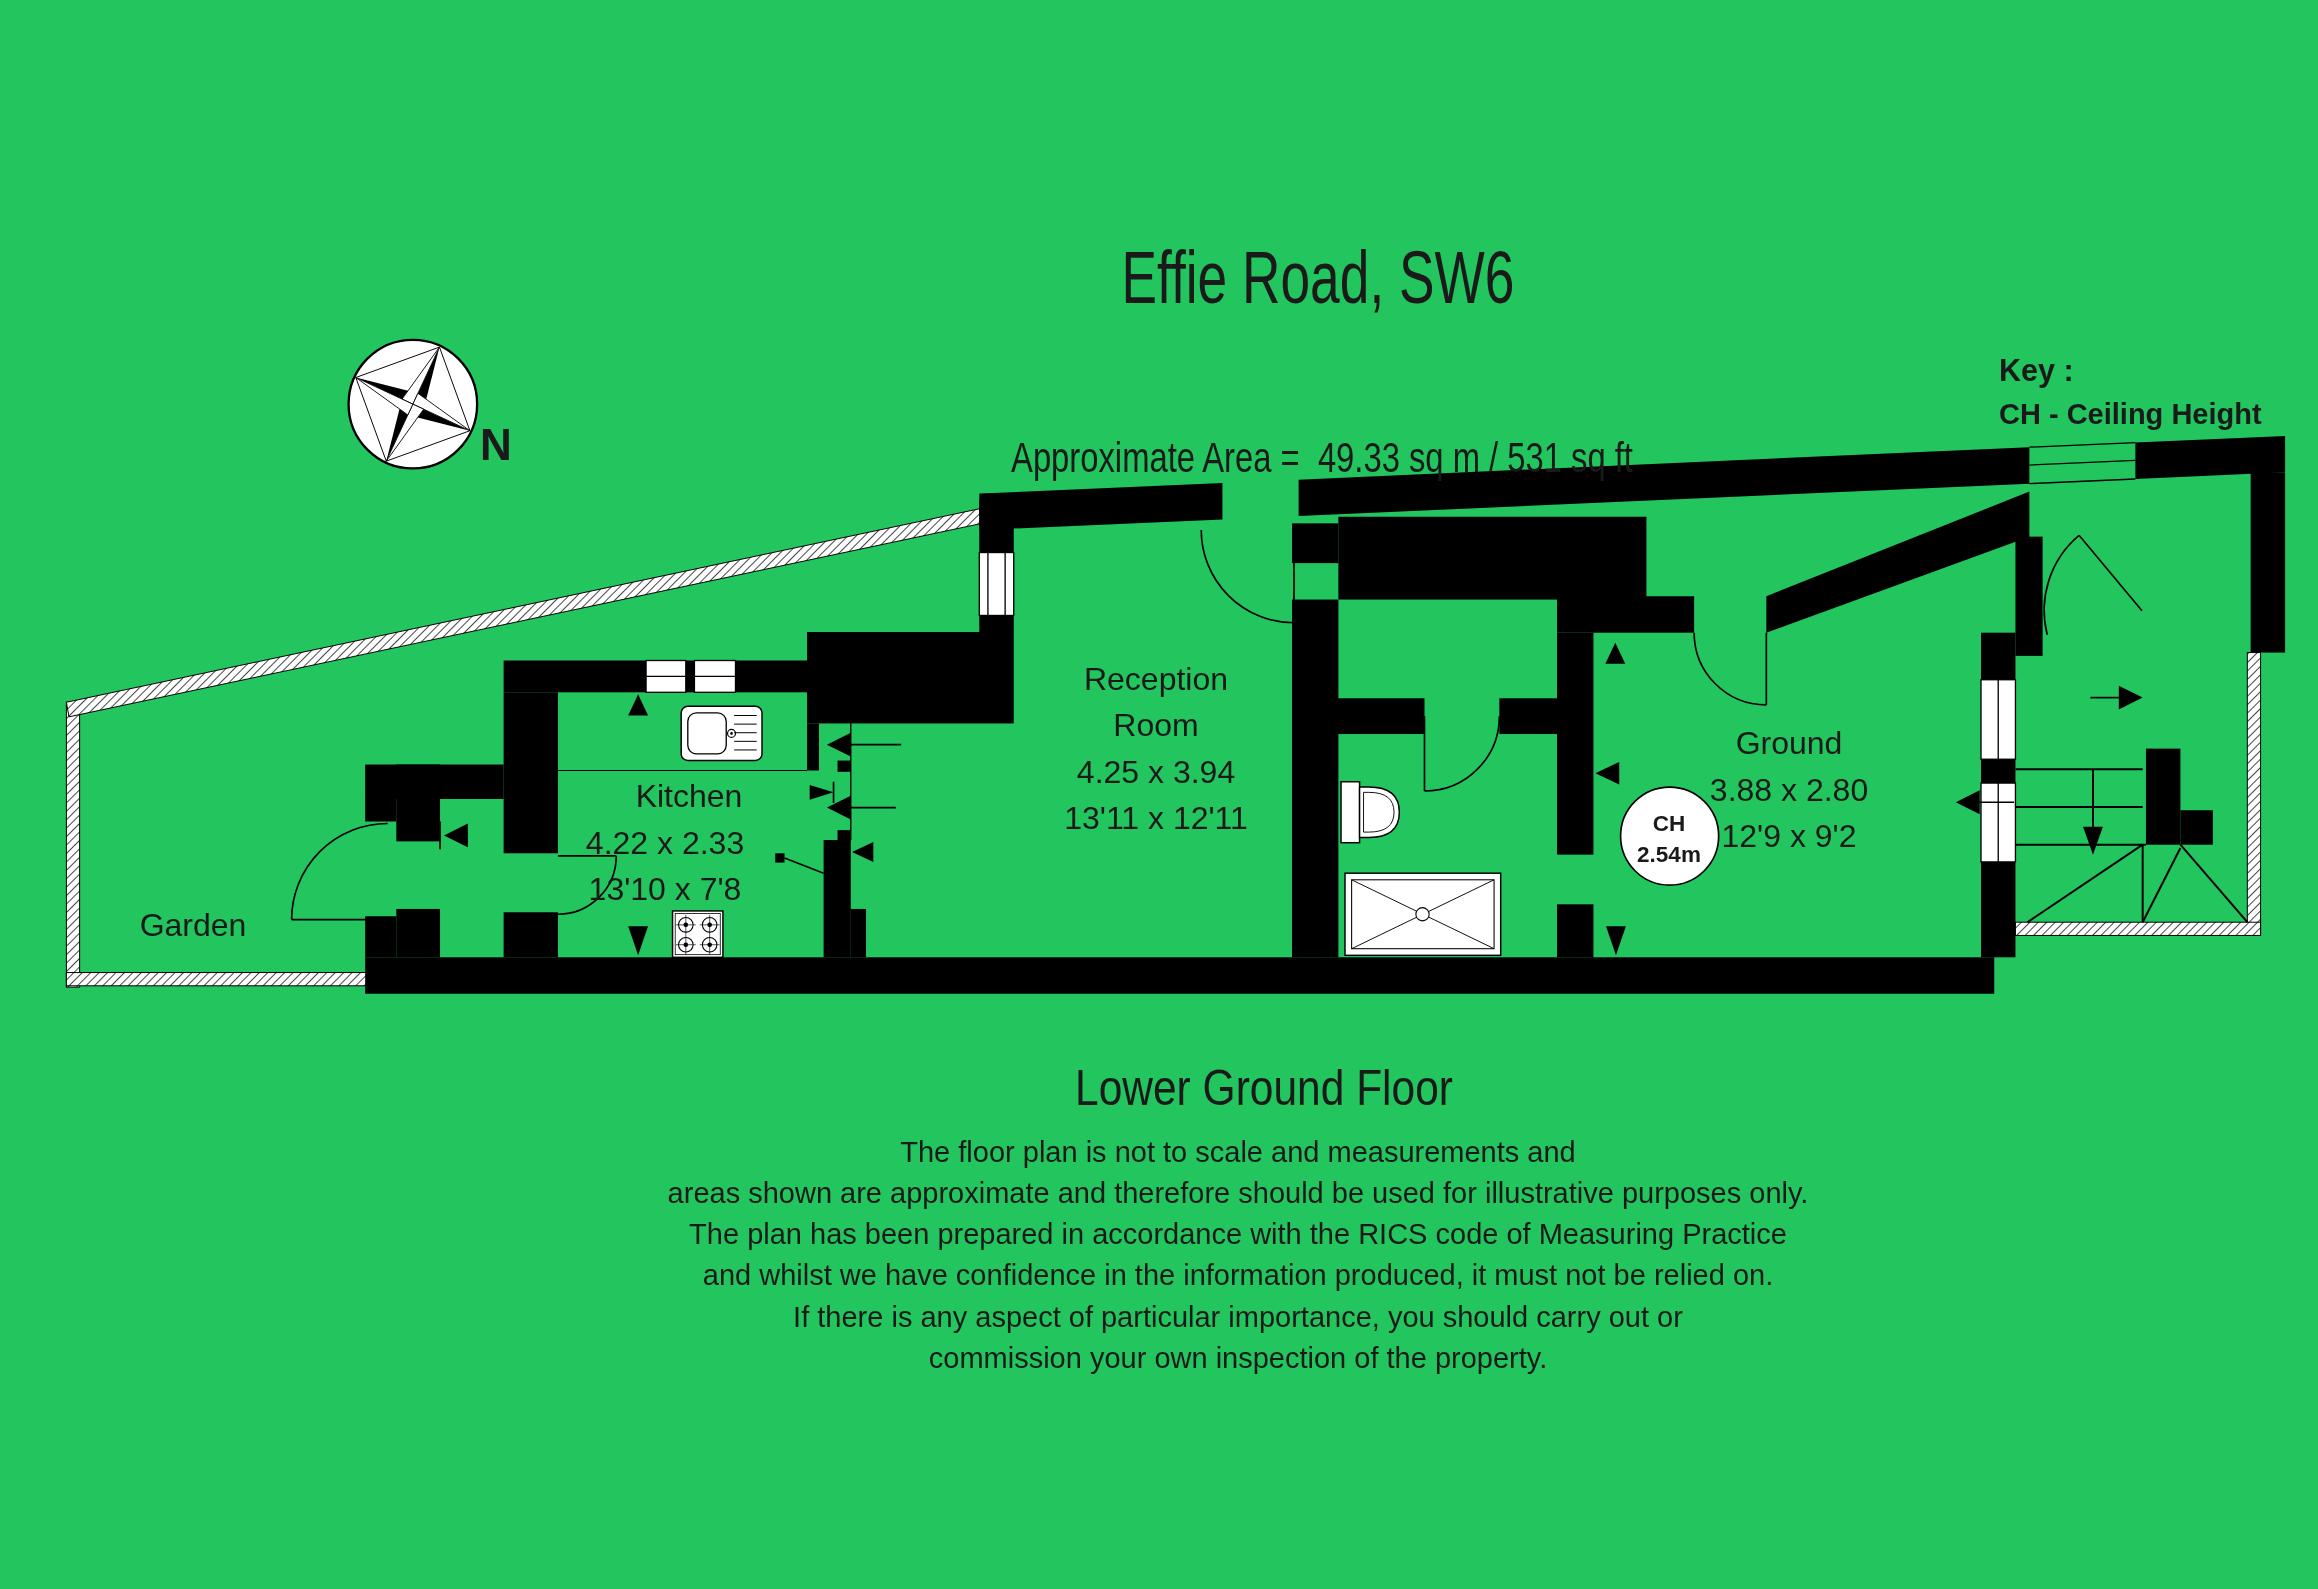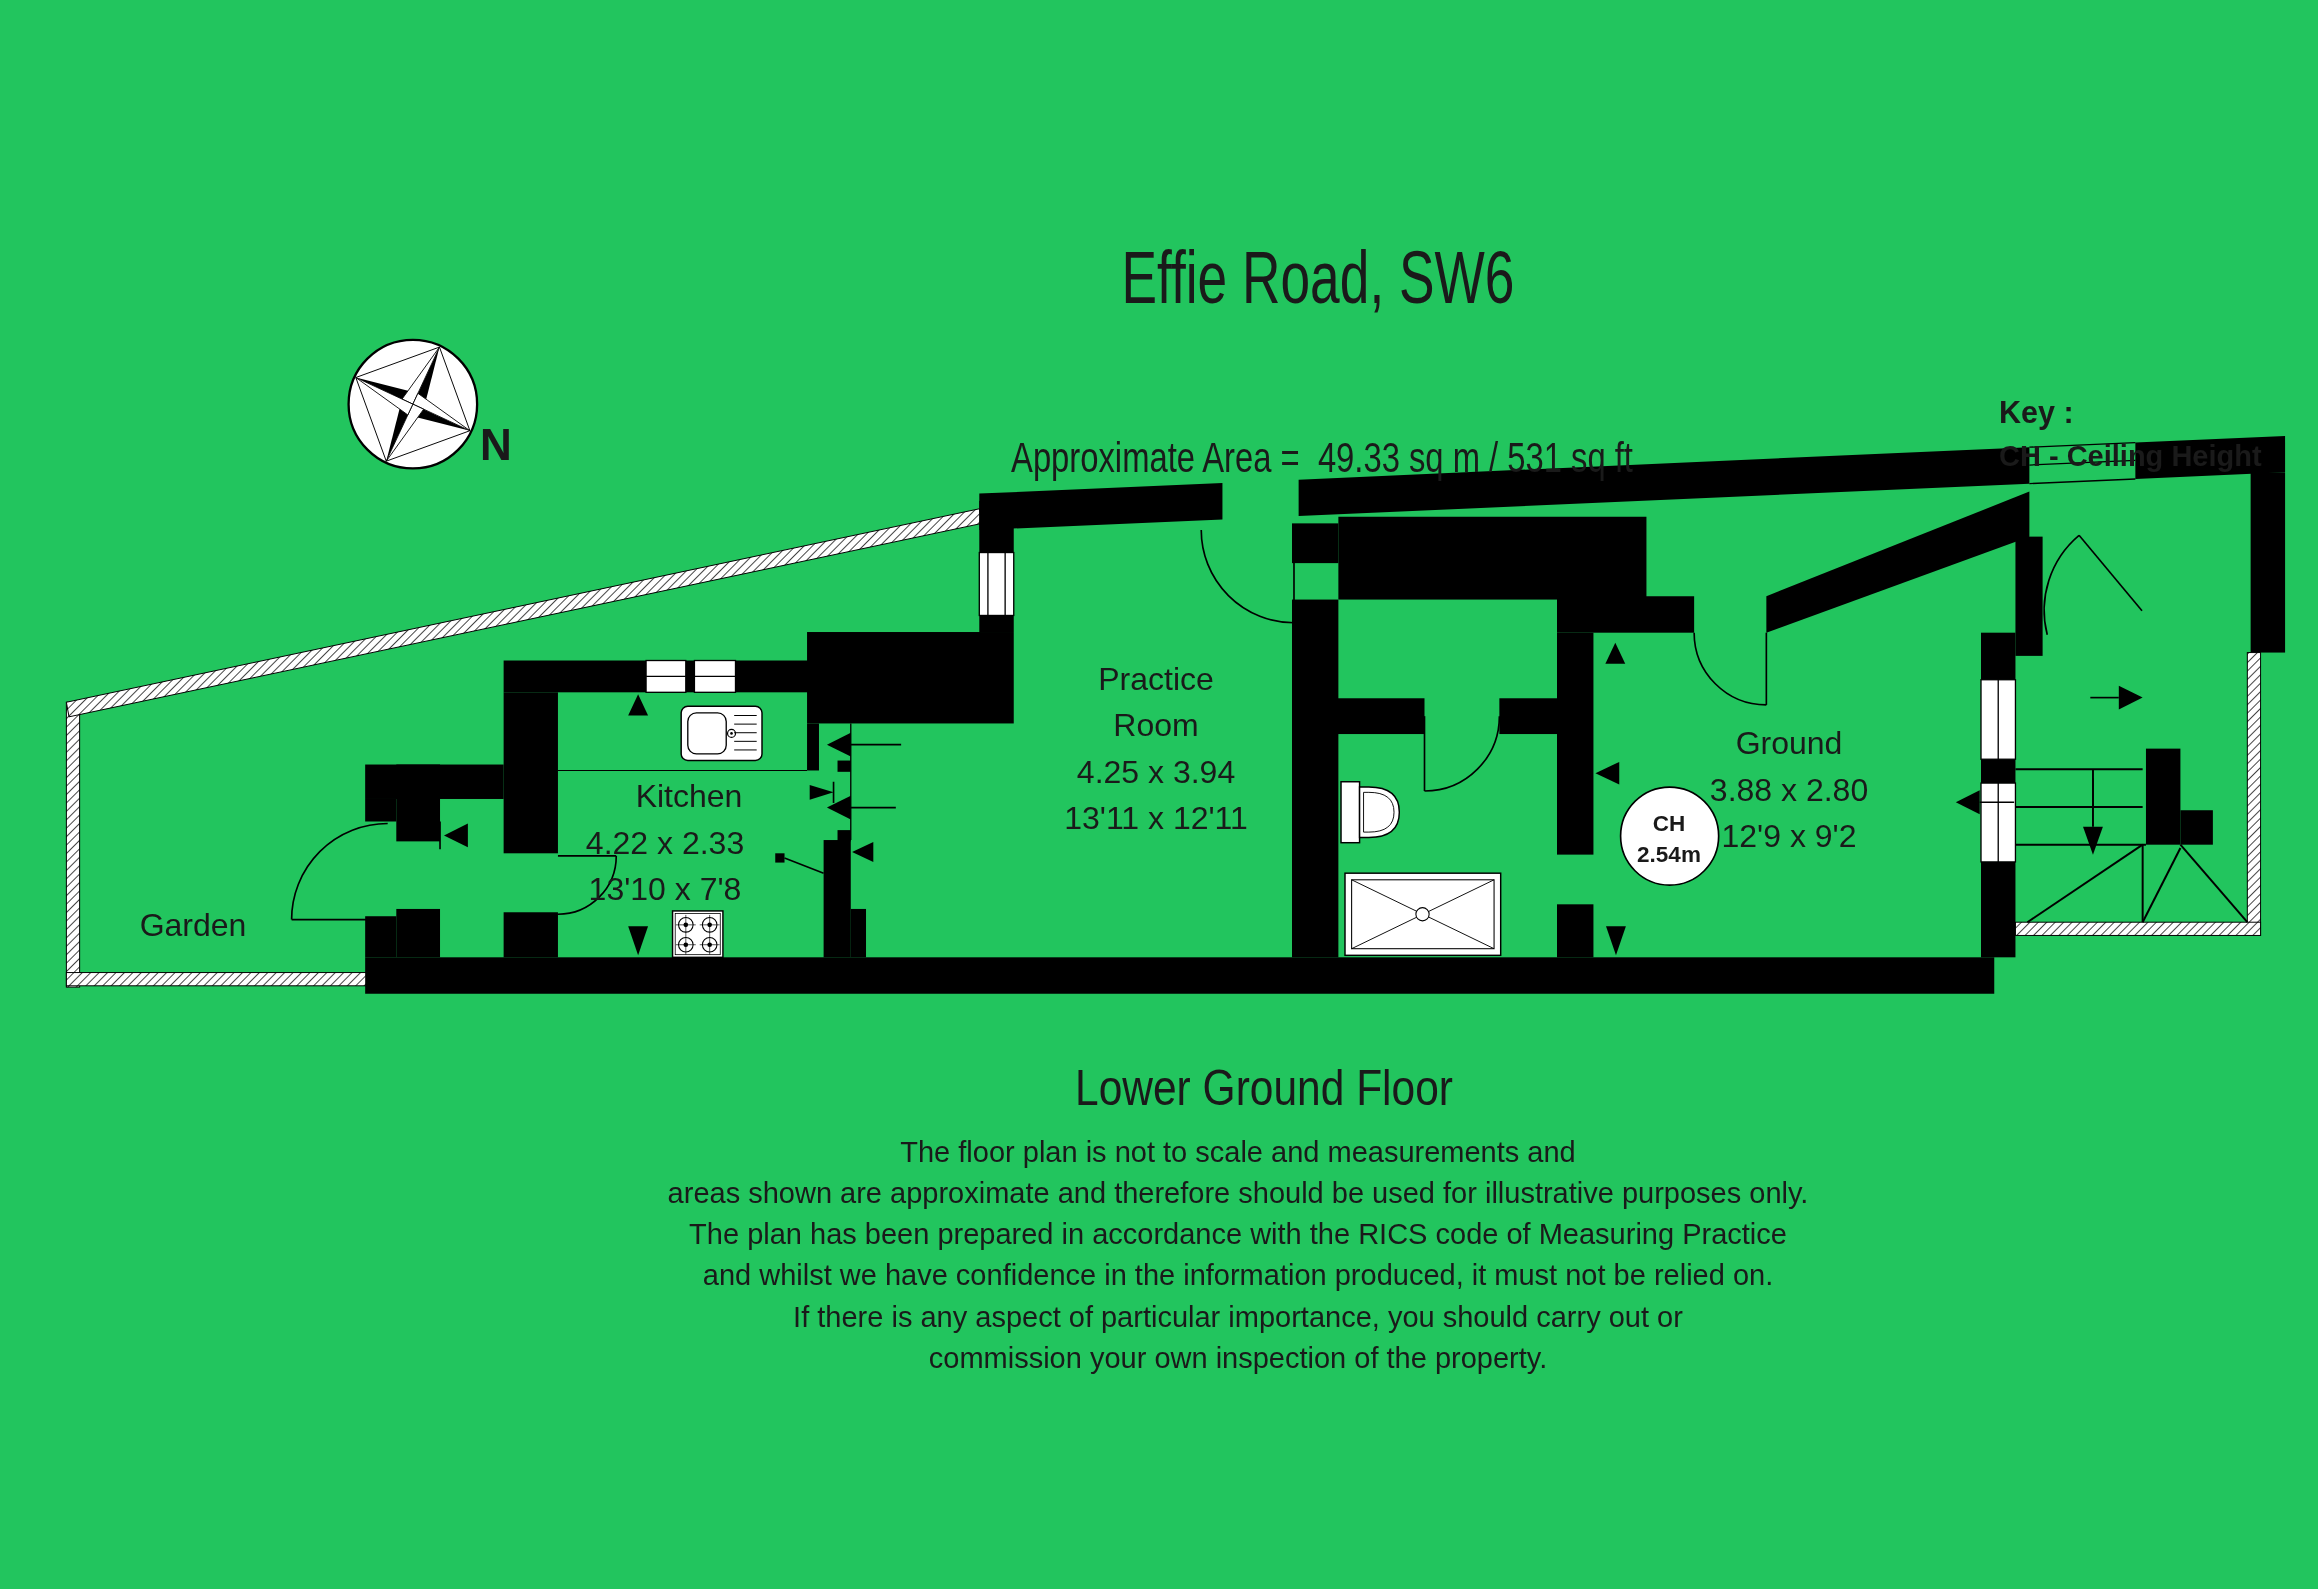--- a/index.html
+++ b/index.html
@@ -6,21 +6,21 @@
   #page{position:relative;width:2319px;height:1590px;background:#22c55e;overflow:hidden;
         font-family:"Liberation Sans",sans-serif;color:#1a1a1a;}
   #plan-svg{position:absolute;left:0;top:0;width:2319px;height:1590px;}
   .lbl{position:absolute;white-space:pre;transform:translate(-50%,-50%);line-height:1;}
   .light{font-weight:300;letter-spacing:0;}
   .title{font-size:74px;transform:translate(-50%,-50%) scaleX(0.72);}
   .subtitle{font-size:42px;transform:translate(-50%,-50%) scaleX(0.78);}
   .floor{font-size:50px;transform:translate(-50%,-50%) scaleX(0.85);}
   .room{font-size:32px;}
   .disc{font-size:29px;}
-  .keytxt{position:absolute;white-space:pre;line-height:1;font-weight:bold;margin-top:42px;}
+  .keytxt{position:absolute;white-space:pre;line-height:1;font-weight:bold;}
   .chtxt{font-size:22.5px;font-weight:bold;}
   .nlabel{font-size:44px;font-weight:bold;}
 </style>
 </head>
 <body>
 
 <div id="page">
 
   <svg id="plan-svg" viewBox="0 0 3500 2400">
     <defs>
@@ -268,21 +268,21 @@
   <div class="keytxt" style="left:1999px;top:400px;font-size:29px;">CH - Ceiling Height</div>
 
   <div class="lbl nlabel" style="left:496px;top:445px;">N</div>
 
   <div class="lbl room light" style="left:193px;top:880px;margin-top:45px;">Garden</div>
 
   <div class="lbl room light" style="left:665px;top:796px;margin-left:24px;">Kitchen</div>
   <div class="lbl room light" style="left:665px;top:843px;">4.22 x 2.33</div>
   <div class="lbl room light" style="left:665px;top:889px;">13'10 x 7'8</div>
 
-  <div class="lbl room light" style="left:1156px;top:679px;">Practice</div>
+  <div class="lbl room light" style="left:1156px;top:679px;">Reception</div>
   <div class="lbl room light" style="left:1156px;top:725px;">Room</div>
   <div class="lbl room light" style="left:1156px;top:772px;">4.25 x 3.94</div>
   <div class="lbl room light" style="left:1156px;top:818px;">13'11 x 12'11</div>
 
   <div class="lbl room light" style="left:1789px;top:743px;">Ground</div>
   <div class="lbl room light" style="left:1789px;top:790px;">3.88 x 2.80</div>
   <div class="lbl room light" style="left:1789px;top:836px;">12'9 x 9'2</div>
 
   <div class="lbl chtxt" style="left:1669px;top:824px;">CH</div>
   <div class="lbl chtxt" style="left:1669px;top:855px;">2.54m</div>

